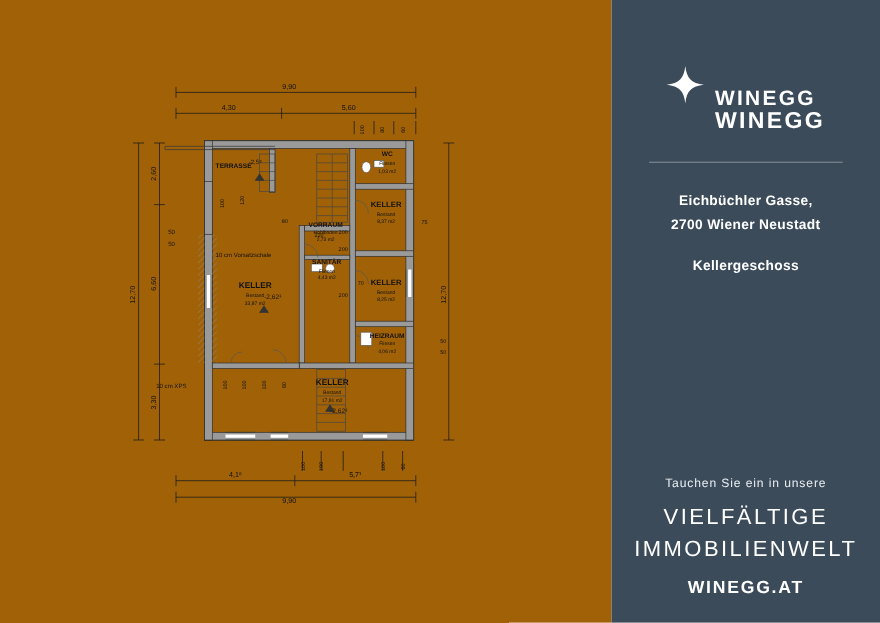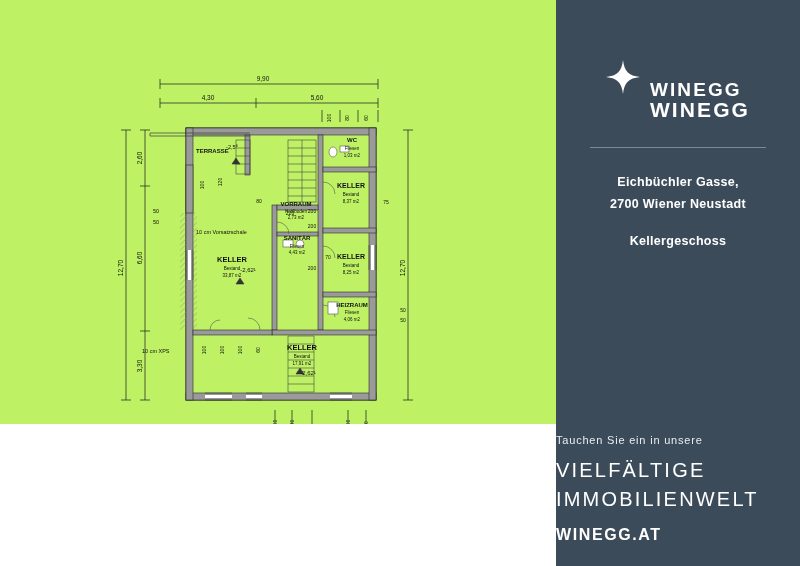--- a/index.html
+++ b/index.html
@@ -17,22 +17,22 @@
     position: relative;
     width: 800px;
     height: 566px;
     background: #ffffff;
     display: flex;
   }
   
   .plan-area {
     position: relative;
     width: 556px;
-    height: 424px;
-    background: #bef264;
+    height: 566px;
+    background: #a16207;
     overflow: hidden;
   }
   .plan-svg {
     position: absolute;
     left: 0;
     top: 0;
   }
   
   .brand-panel {
     position: relative;
@@ -93,20 +93,21 @@
     margin-top: 18px;
     font-size: 12.5px;
     letter-spacing: 0.3px;
     font-weight: bold;
   }
   .brand-footer {
     position: absolute;
     bottom: 22px;
     left: 0;
     width: 100%;
+    text-align: center;
   }
   .tagline {
     font-size: 11px;
     letter-spacing: 0.8px;
     margin-bottom: 10px;
     color: #e9eef2;
   }
   .big1, .big2 {
     font-size: 20px;
     letter-spacing: 2.2px;

